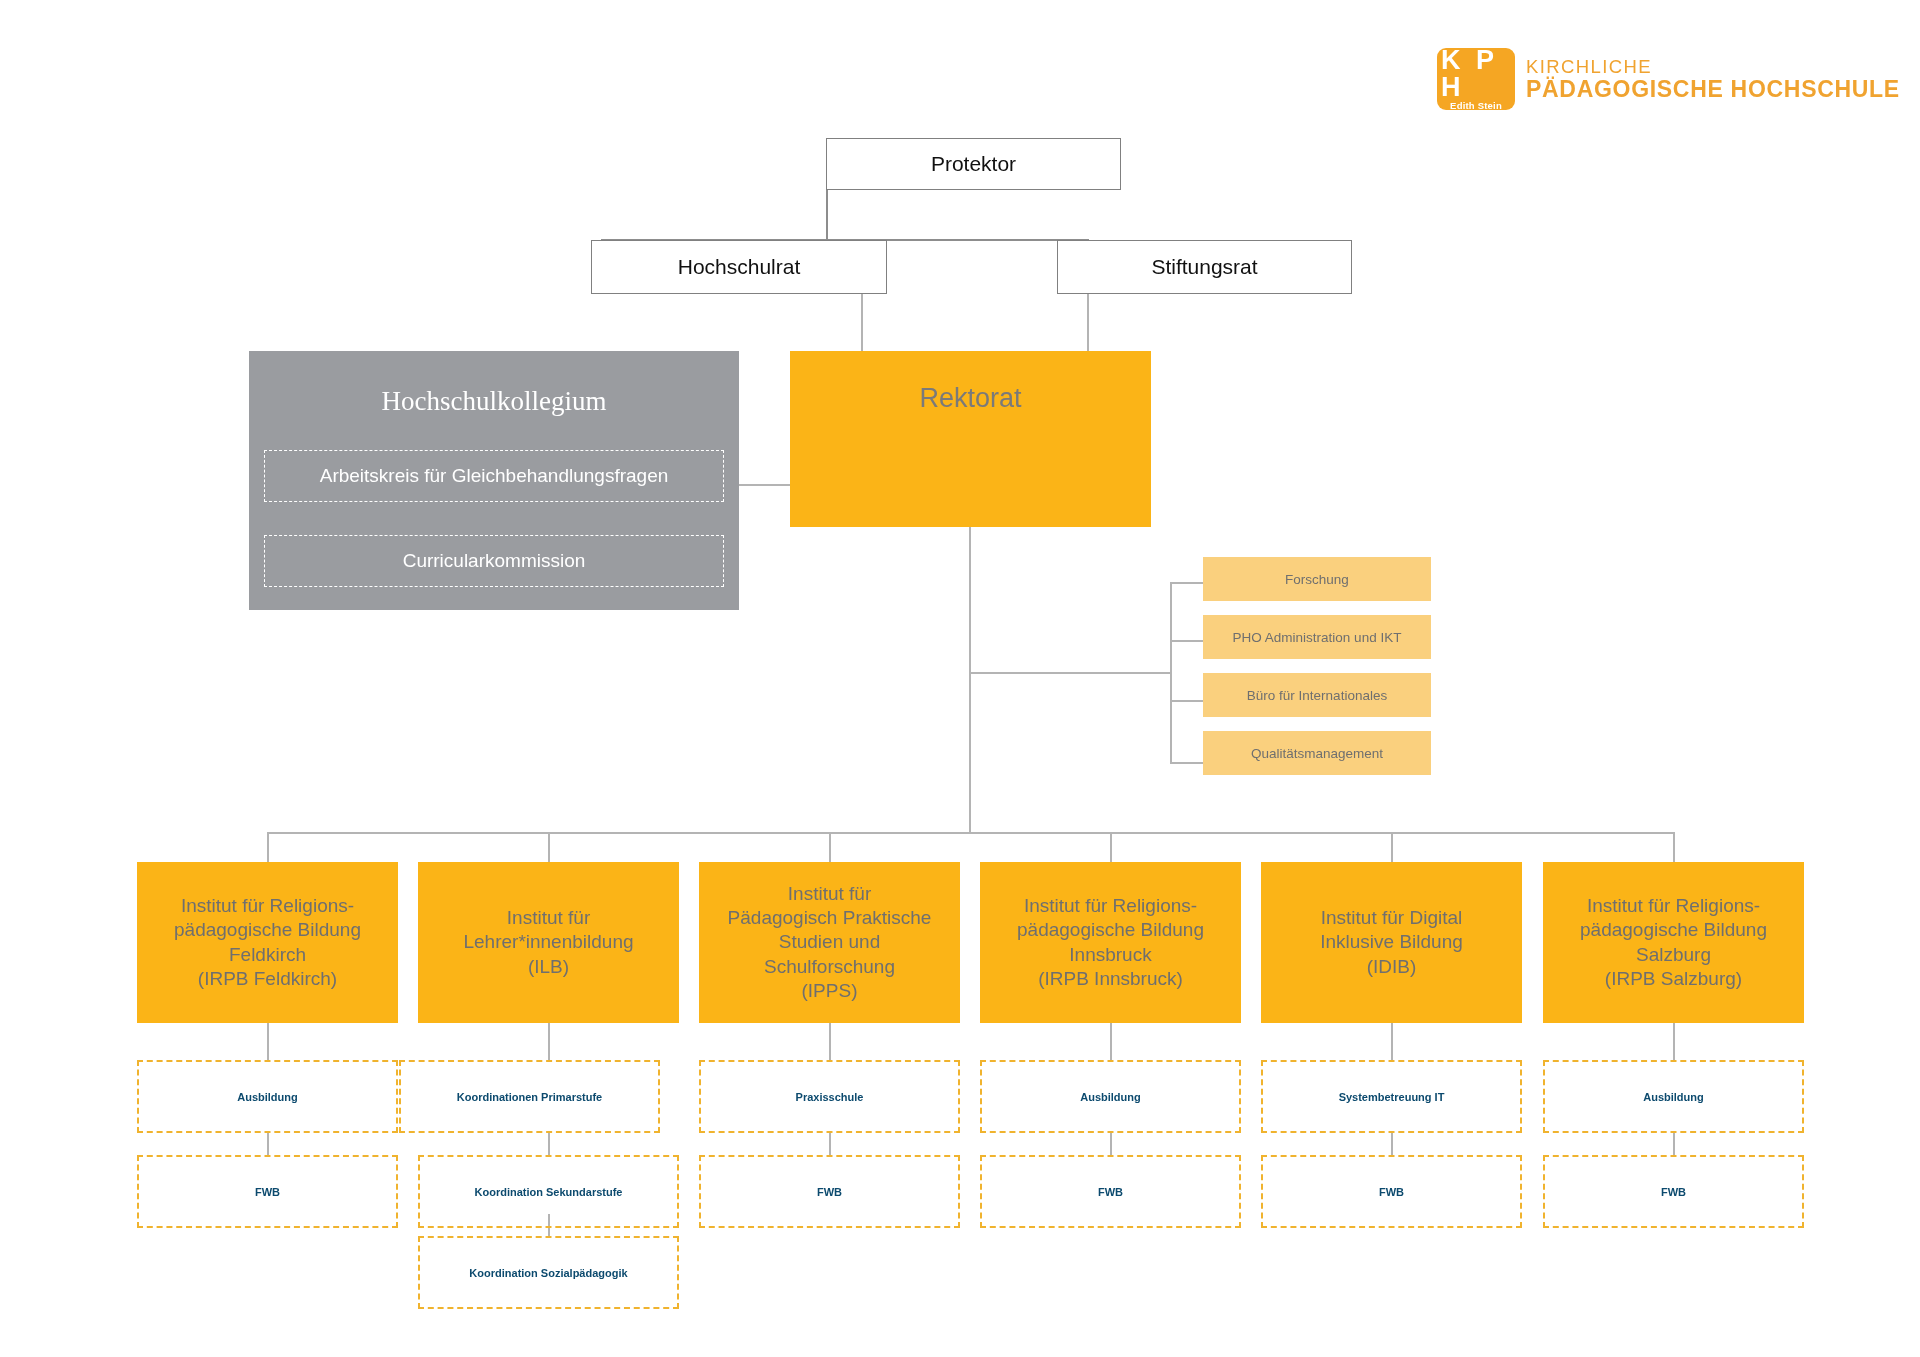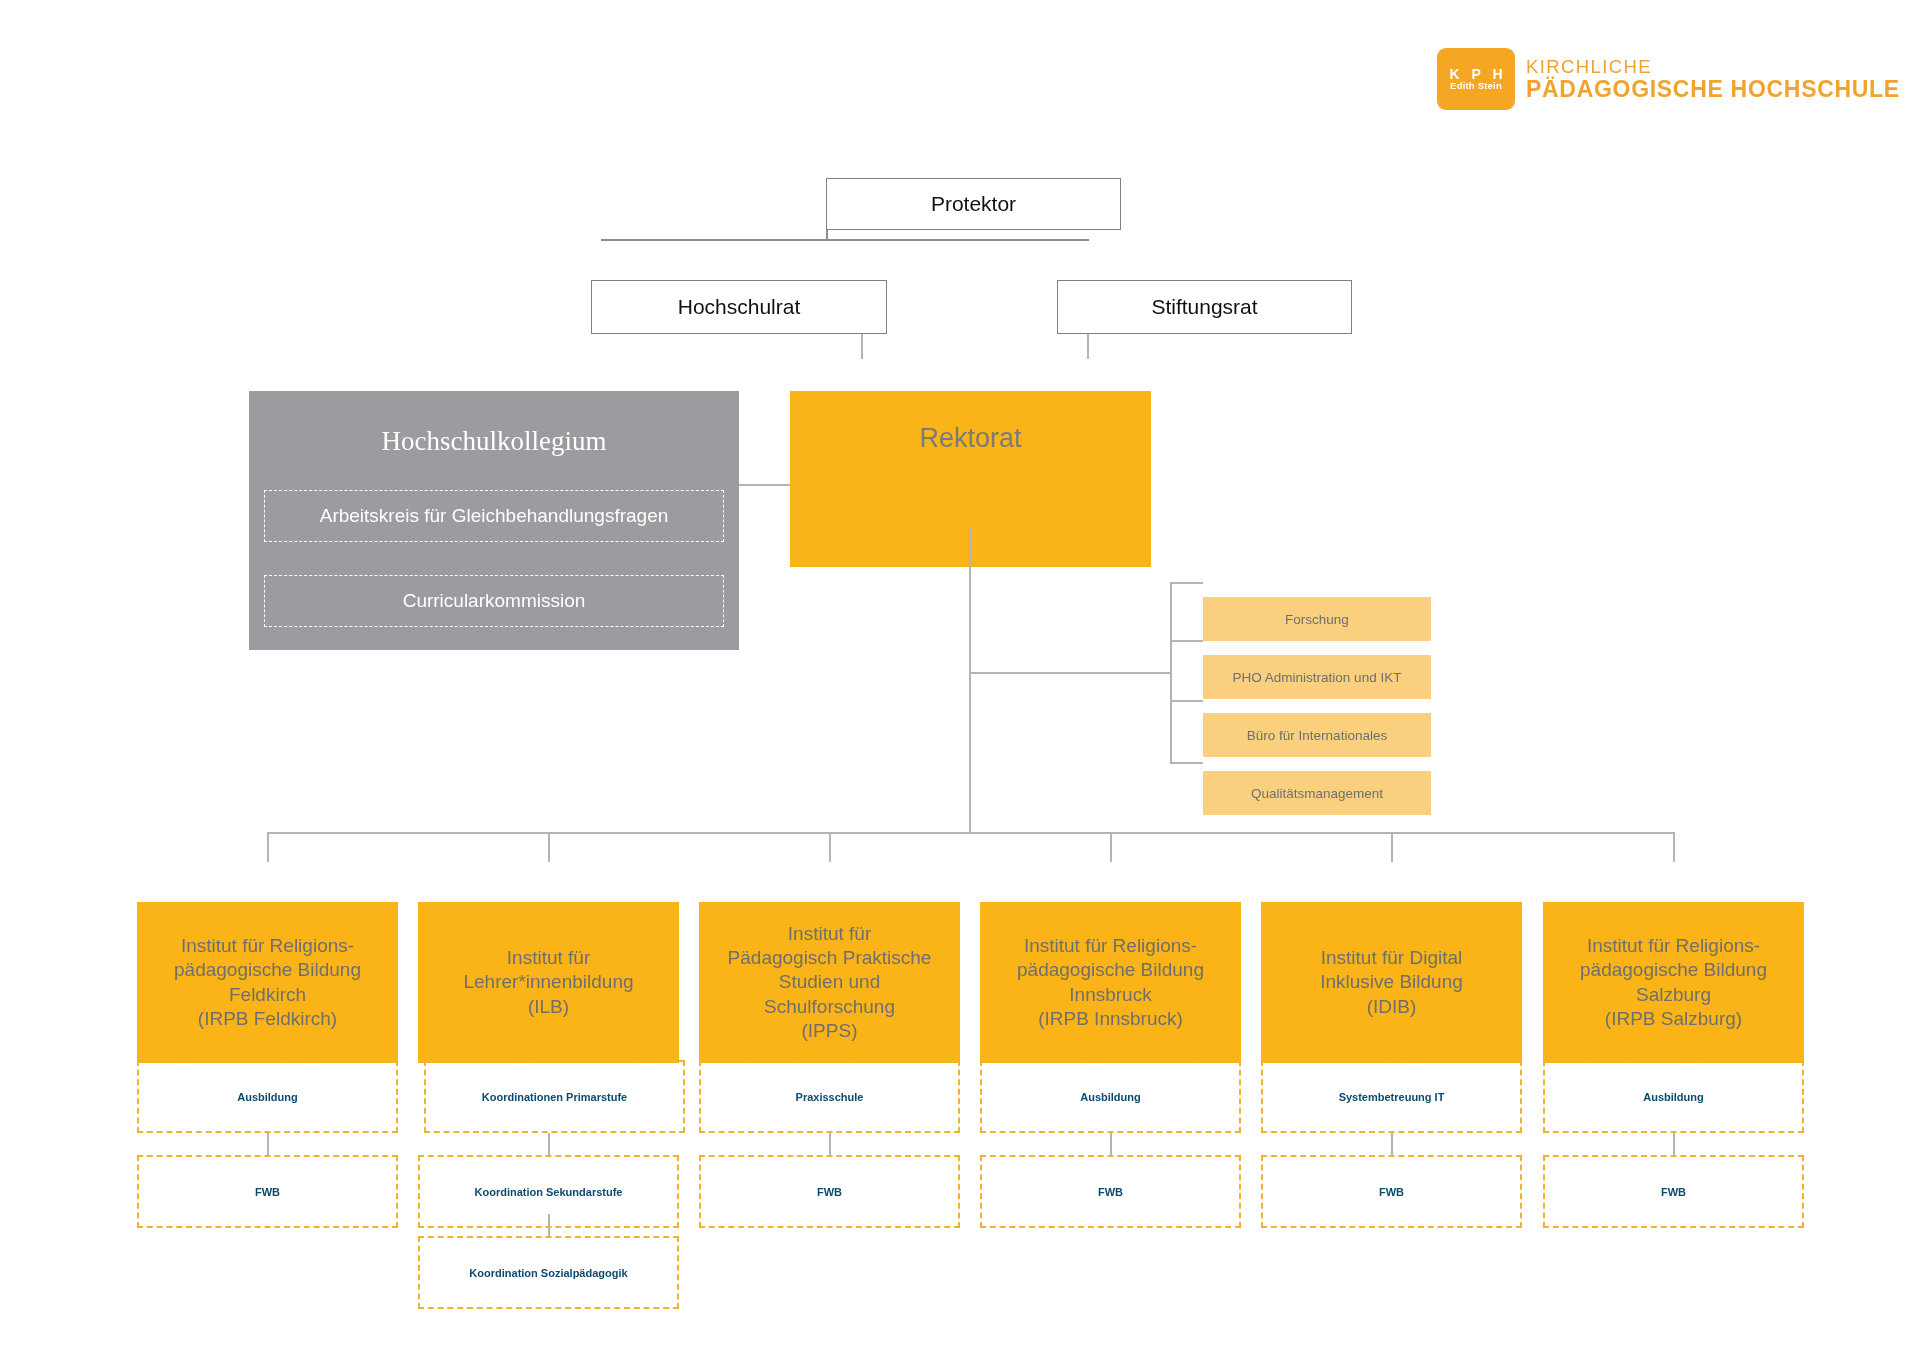--- a/index.html
+++ b/index.html
@@ -11,28 +11,28 @@
   }
   #stage{position:relative;width:1920px;height:1357px;background:#fff;}
 
   
   #logo{position:absolute;left:1437px;top:48px;display:flex;align-items:center;}
   #logo-mark{
     width:78px;height:62px;background:#F5A623;border-radius:9px;
     display:flex;flex-direction:column;align-items:center;justify-content:center;
     color:#ffffff;line-height:1;
   }
-  #logo-kph{font-size:14px;font-weight:bold;letter-spacing:4px;padding-left:4px;}
+  #logo-kph{font-size:27px;font-weight:bold;letter-spacing:4px;padding-left:4px;}
   #logo-edith{font-size:9.5px;font-weight:bold;margin-top:0;letter-spacing:.2px;}
   #logo-text{margin-left:11px;color:#F0A330;line-height:1.08;}
   #logo-line1{font-size:18.5px;font-weight:normal;letter-spacing:1.4px;}
   #logo-line2{font-size:23px;font-weight:bold;letter-spacing:.7px;}
 
   
-  .node{position:absolute;box-sizing:border-box;display:flex;align-items:center;justify-content:center;text-align:center;margin-top:40px;}
+  .node{position:absolute;box-sizing:border-box;display:flex;align-items:center;justify-content:center;text-align:center;}
 
   .box-white{
     background:#ffffff;border:1px solid #808080;color:#111111;
     font-size:21px;
   }
   .box-orange{
     background:#FBB417;color:#6f6f6f;
   }
   .box-orange-light{
     background:#FAD07E;color:#6f6f6f;font-size:13.5px;
@@ -210,21 +210,21 @@
 (IRPB Salzburg)</span>
   </div>
 
   <div class="dashed-leaf" style="left:137px;top:1060px;width:261px;height:73px;">
     <span>Ausbildung</span>
   </div>
   <div class="dashed-leaf" style="left:137px;top:1155px;width:261px;height:73px;">
     <span>FWB</span>
   </div>
 
-  <div class="dashed-leaf" style="left:424px;top:1060px;width:261px;height:73px;">
+  <div class="dashed-leaf" style="left:399px;top:1060px;width:261px;height:73px;">
     <span>Koordinationen Primarstufe</span>
   </div>
   <div class="dashed-leaf" style="left:418px;top:1155px;width:261px;height:73px;">
     <span>Koordination Sekundarstufe</span>
   </div>
   <div class="dashed-leaf" style="left:418px;top:1236px;width:261px;height:73px;">
     <span>Koordination Sozialpädagogik</span>
   </div>
 
   <div class="dashed-leaf" style="left:699px;top:1060px;width:261px;height:73px;">

